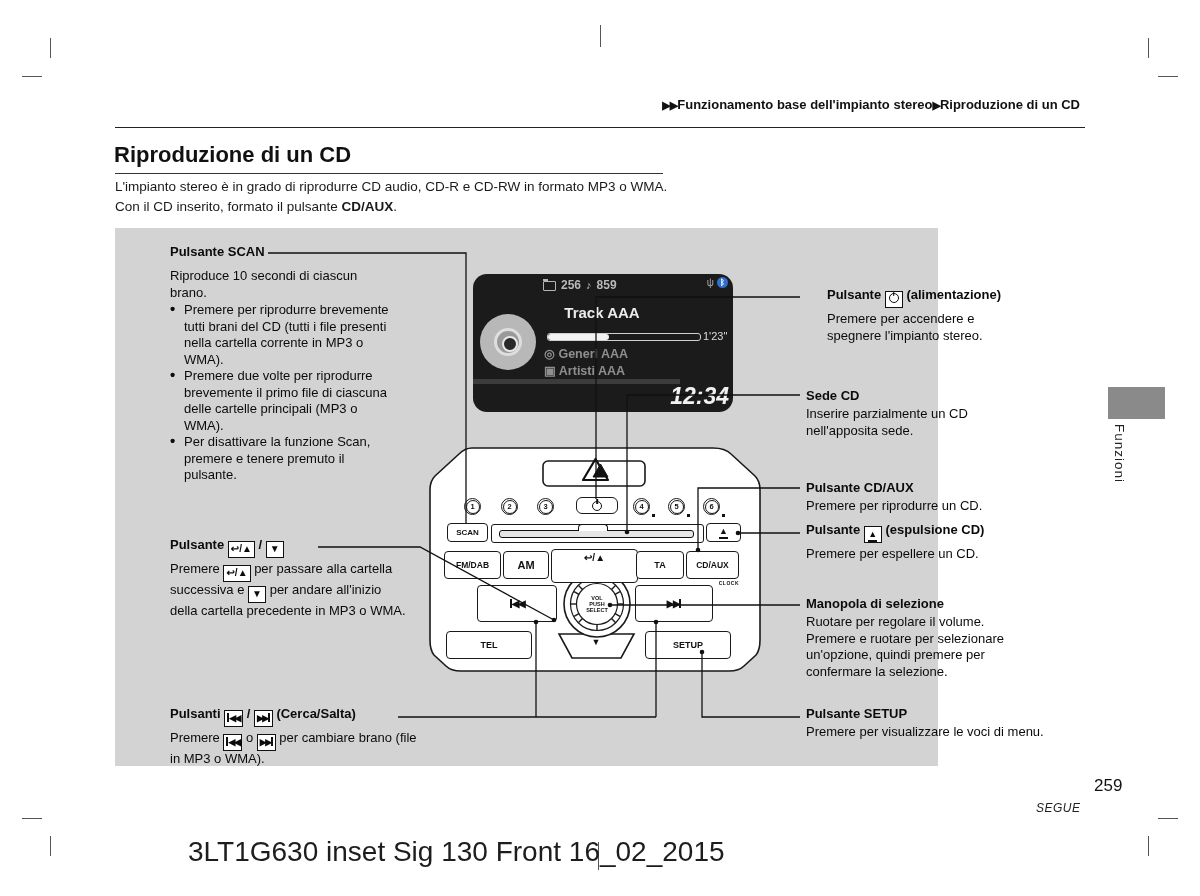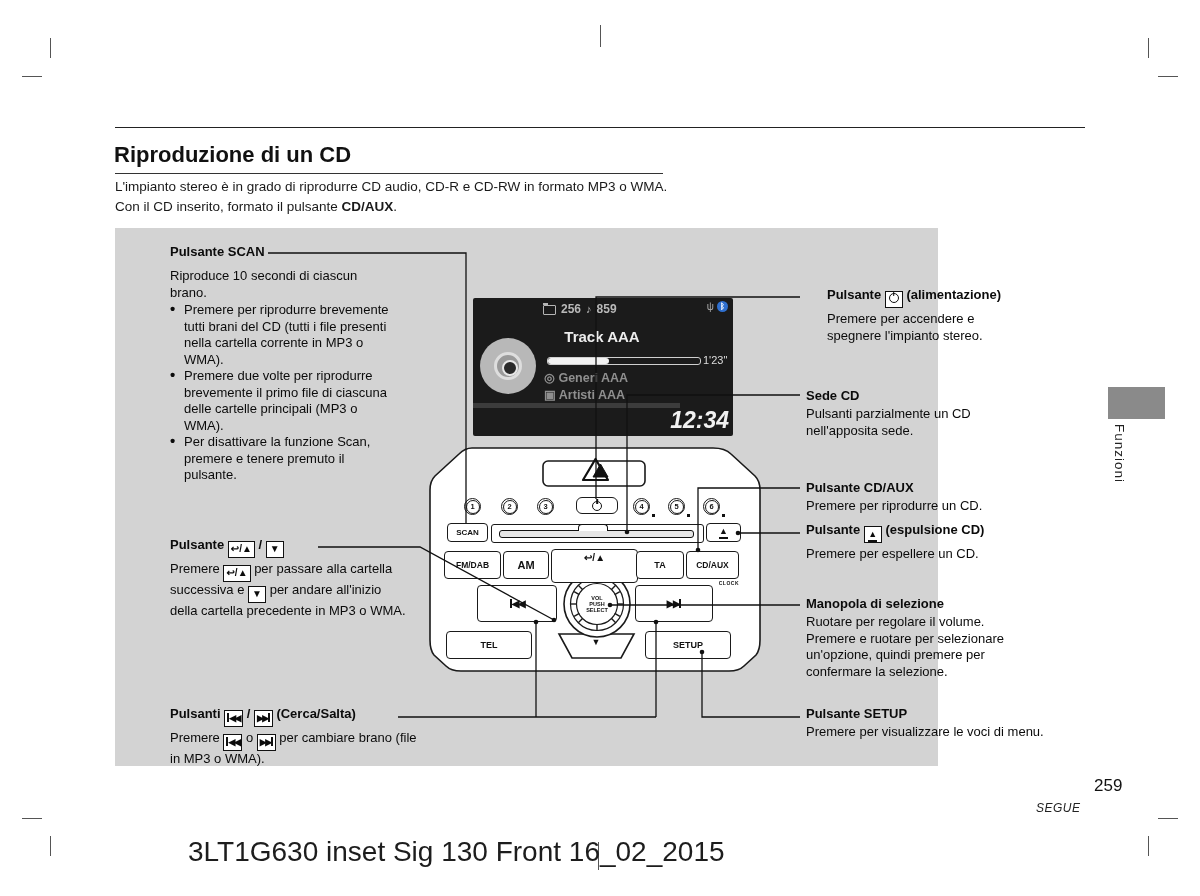--- a/index.html
+++ b/index.html
@@ -17,21 +17,21 @@
   .bullets{margin:0;padding:0;list-style:none;}
   .bullets li{position:relative;padding-left:14px;margin:0;}
   .bullets li::before{content:"\2022";position:absolute;left:0;top:-1px;font-size:15px;font-weight:bold;}
   .cbox{display:inline-block;border:1.5px solid #111;background:#fff;min-width:12px;height:15px;line-height:14px;text-align:center;font-weight:bold;font-size:10px;vertical-align:-3px;padding:0 2px;}
   .bar{display:inline-block;width:2px;height:9px;background:#111;vertical-align:-1px;}
   .tris{font-size:9px;letter-spacing:-1.5px;font-weight:bold;}
   .pwr{display:inline-block;width:8px;height:8px;border:1.4px solid #111;border-radius:50%;position:relative;vertical-align:-1px;}
   .pwr::after{content:"";position:absolute;left:50%;top:-3px;width:1.6px;height:5px;background:#111;transform:translateX(-50%);}
   .ej{display:inline-block;border-bottom:2px solid #111;line-height:9px;font-size:9px;padding-bottom:1px;}
   
-  .disp{position:absolute;left:358px;top:46px;width:260px;height:138px;background:#1b1b1b;border-radius:2px;margin-top:24px;}
+  .disp{position:absolute;left:358px;top:46px;width:260px;height:138px;background:#1b1b1b;border-radius:14px;}
   .dtxt{position:absolute;color:#b9b9b9;font-weight:bold;font-size:12px;}
   .f-ic{display:inline-block;width:11px;height:8px;border:1.2px solid #b5b5b5;border-radius:1px;position:relative;top:1px;}
   .f-ic::before{content:"";position:absolute;left:-1px;top:-3px;width:5px;height:2px;background:#b5b5b5;}
   .btc{display:inline-block;width:11px;height:11px;border-radius:50%;background:#2f6fce;color:#fff;font-size:8px;line-height:11px;text-align:center;font-weight:bold;}
   
   .btn{position:absolute;background:#fff;border:1.5px solid #1a1a1a;border-radius:4px;display:flex;align-items:center;justify-content:center;font-weight:bold;color:#111;box-sizing:border-box;}
   .preset{position:absolute;width:17px;height:17px;border:1.5px solid #1a1a1a;border-radius:50%;background:#fff;display:flex;align-items:center;justify-content:center;box-sizing:border-box;}
   .preset>span{display:flex;width:12px;height:12px;border:1px solid #1a1a1a;border-radius:50%;font-size:7.5px;font-weight:bold;align-items:center;justify-content:center;}
   .pmark{position:absolute;width:3px;height:3px;background:#111;}
   .sidebar-tab{position:absolute;left:1108px;top:387px;width:57px;height:32px;background:#8a8a8a;}
@@ -49,20 +49,23 @@
   <div class="crop" style="left:22px;top:76px;width:20px;height:1px;"></div>
   <div class="crop" style="left:600px;top:25px;width:1px;height:22px;"></div>
   <div class="crop" style="left:1148px;top:38px;width:1px;height:20px;"></div>
   <div class="crop" style="left:1158px;top:76px;width:20px;height:1px;"></div>
   <div class="crop" style="left:22px;top:818px;width:20px;height:1px;"></div>
   <div class="crop" style="left:50px;top:836px;width:1px;height:20px;"></div>
   <div class="crop" style="left:598px;top:842px;width:1px;height:28px;"></div>
   <div class="crop" style="left:1158px;top:818px;width:20px;height:1px;"></div>
   <div class="crop" style="left:1148px;top:836px;width:1px;height:20px;"></div>
 
+  <div class="breadcrumb">
+    <span class="arr">▶▶</span><span>Funzionamento base dell'impianto stereo</span><span class="arr">▶</span><span>Riproduzione di un CD</span>
+  </div>
   <div class="hrule" style="left:115px;top:127px;width:970px;"></div>
 
   <div class="pagetitle">Riproduzione di un CD</div>
   <div class="hrule" style="left:115px;top:173px;width:548px;background:#333;"></div>
 
   <div class="intro" style="top:179px;width:860px;">L'impianto stereo è in grado di riprodurre CD audio, CD-R e CD-RW in formato MP3 o WMA.</div>
   <div class="intro" style="top:199px;width:860px;">
     <span>Con il CD inserito, formato il pulsante </span><b>CD/AUX</b><span>.</span>
   </div>
 
@@ -108,21 +111,21 @@
         <span>Pulsante</span>
         <span class="cbox"><span class="pwr"></span></span>
         <span>(alimentazione)</span>
       </div>
       <div class="cd" style="margin-top:3px;">Premere per accendere e</div>
       <div class="cd">spegnere l'impianto stereo.</div>
     </div>
 
     <div class="abs" style="left:691px;top:160px;width:210px;">
       <div class="ct">Sede CD</div>
-      <div class="cd" style="margin-top:3px;">Pulsanti parzialmente un CD</div>
+      <div class="cd" style="margin-top:3px;">Inserire parzialmente un CD</div>
       <div class="cd">nell'apposita sede.</div>
     </div>
 
     <div class="abs" style="left:691px;top:252px;width:250px;">
       <div class="ct">Pulsante CD/AUX</div>
       <div class="cd" style="margin-top:3px;">Premere per riprodurre un CD.</div>
     </div>
 
     <div class="abs" style="left:691px;top:294px;width:250px;">
       <div class="ct">

